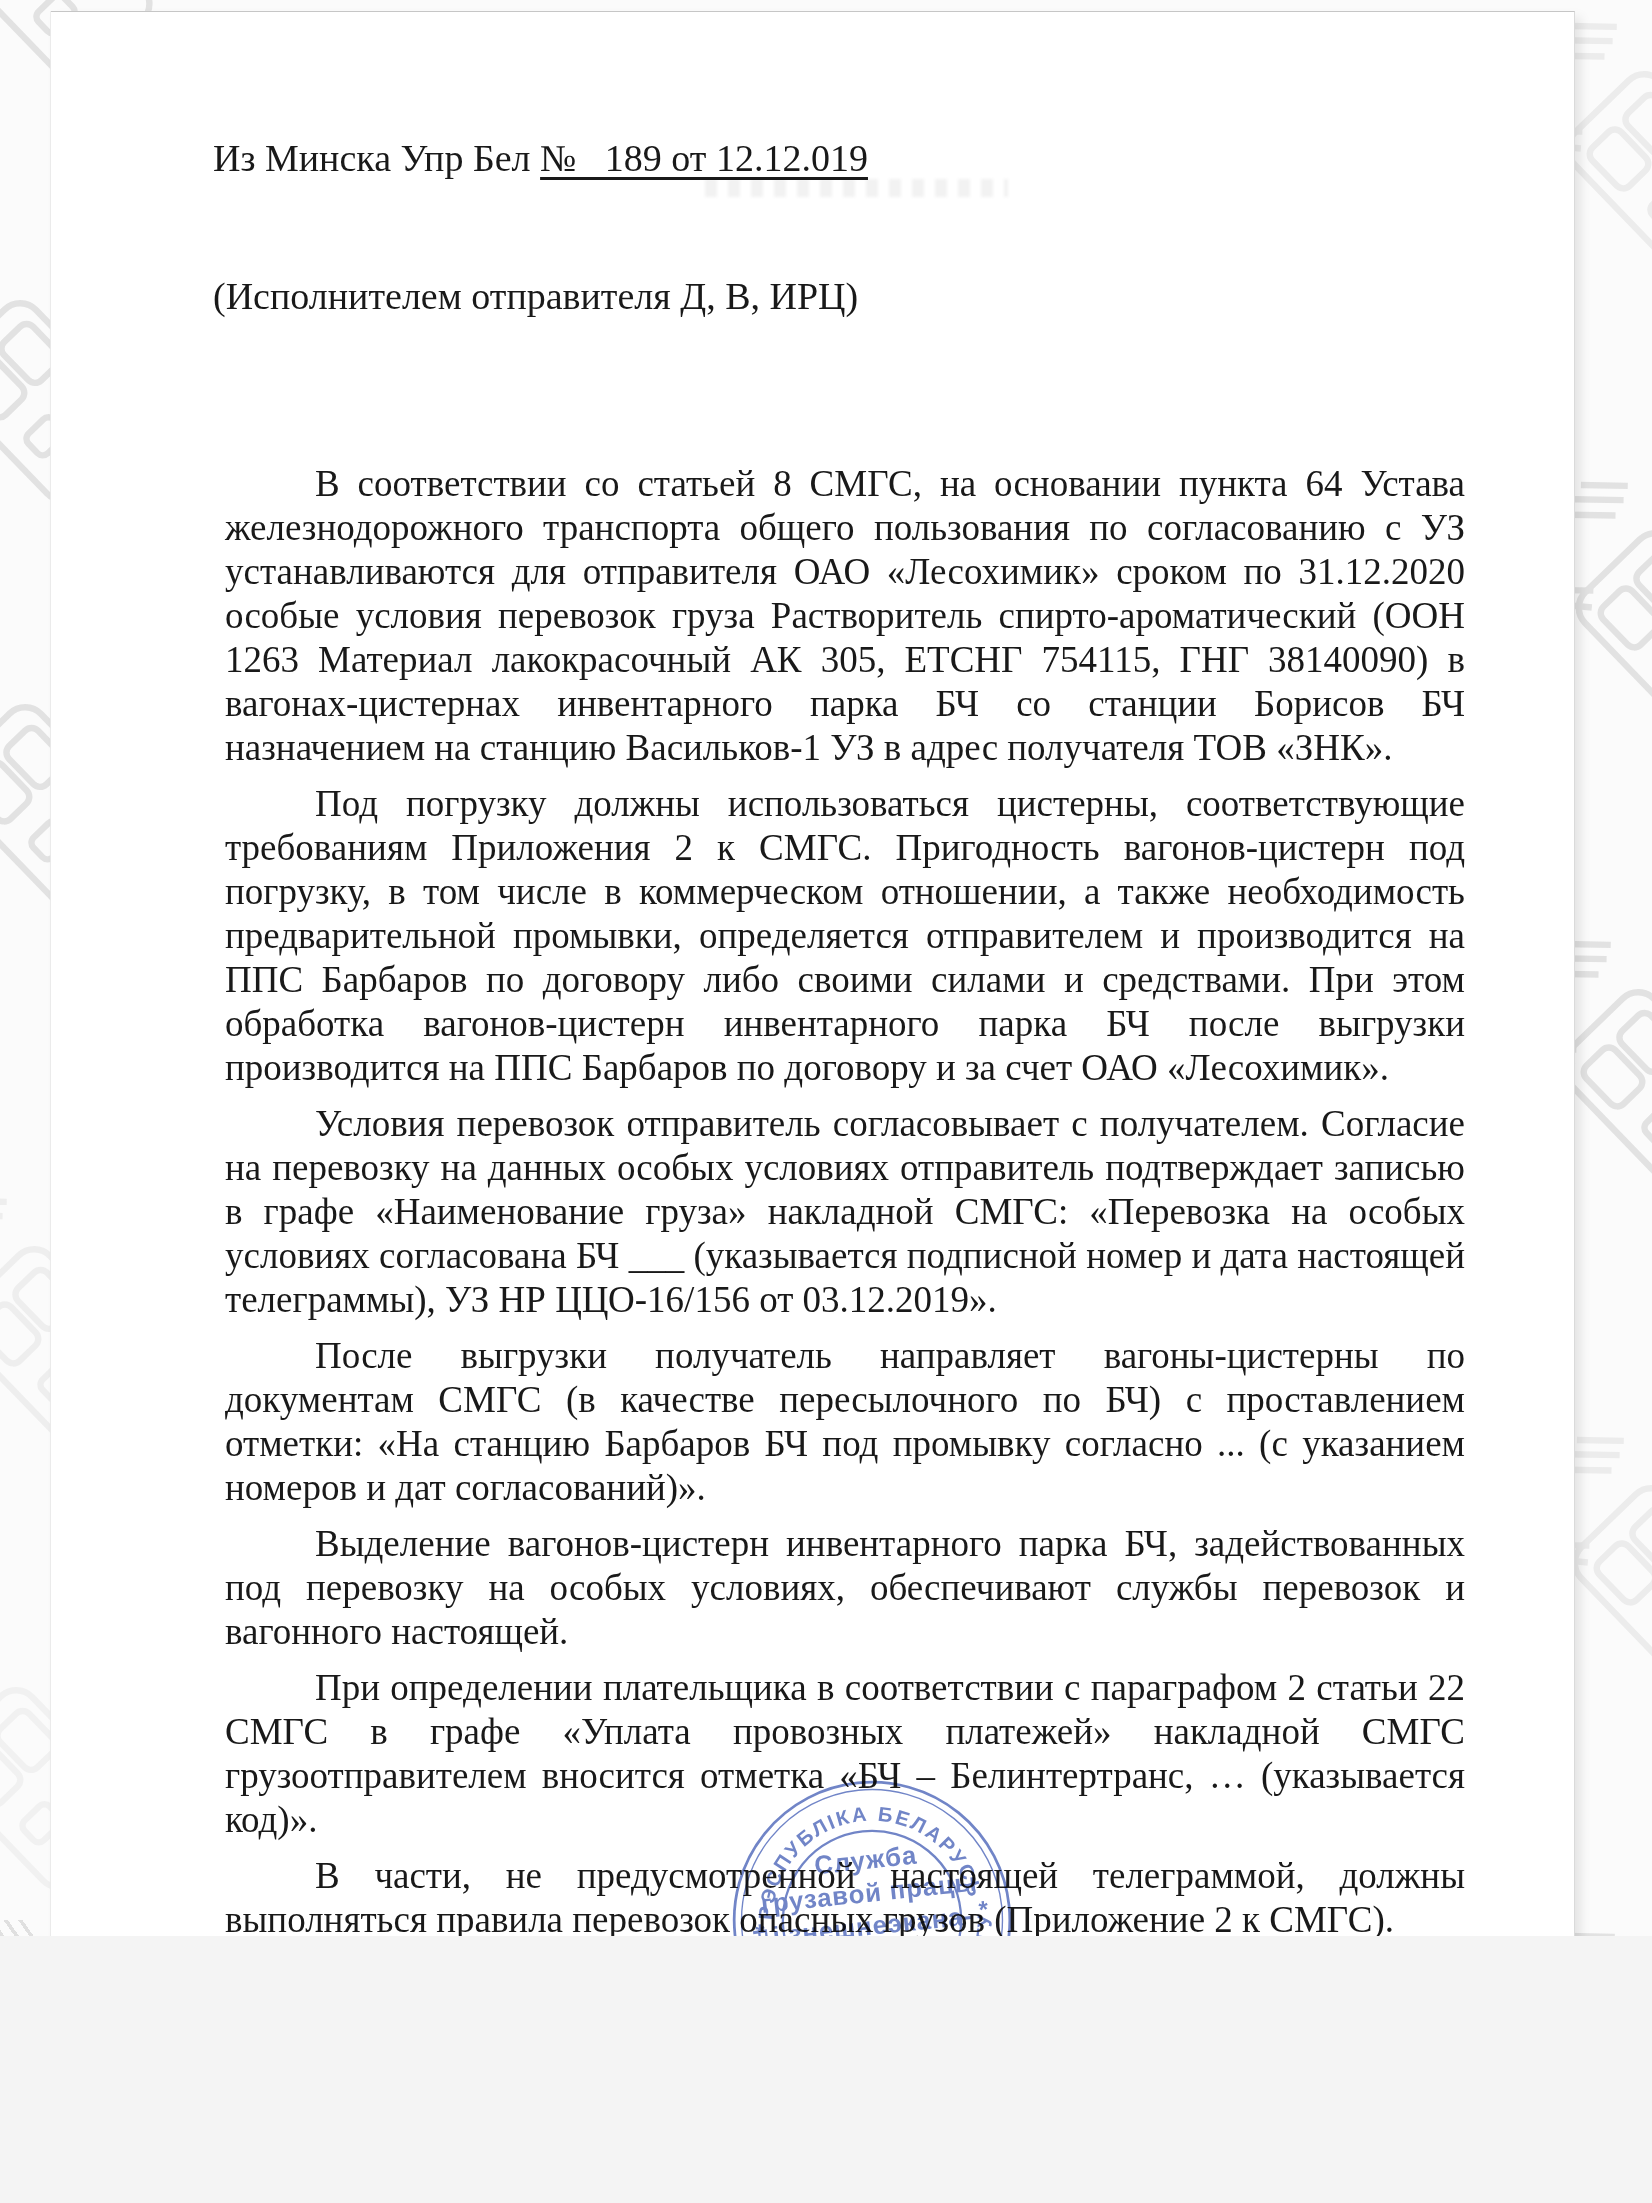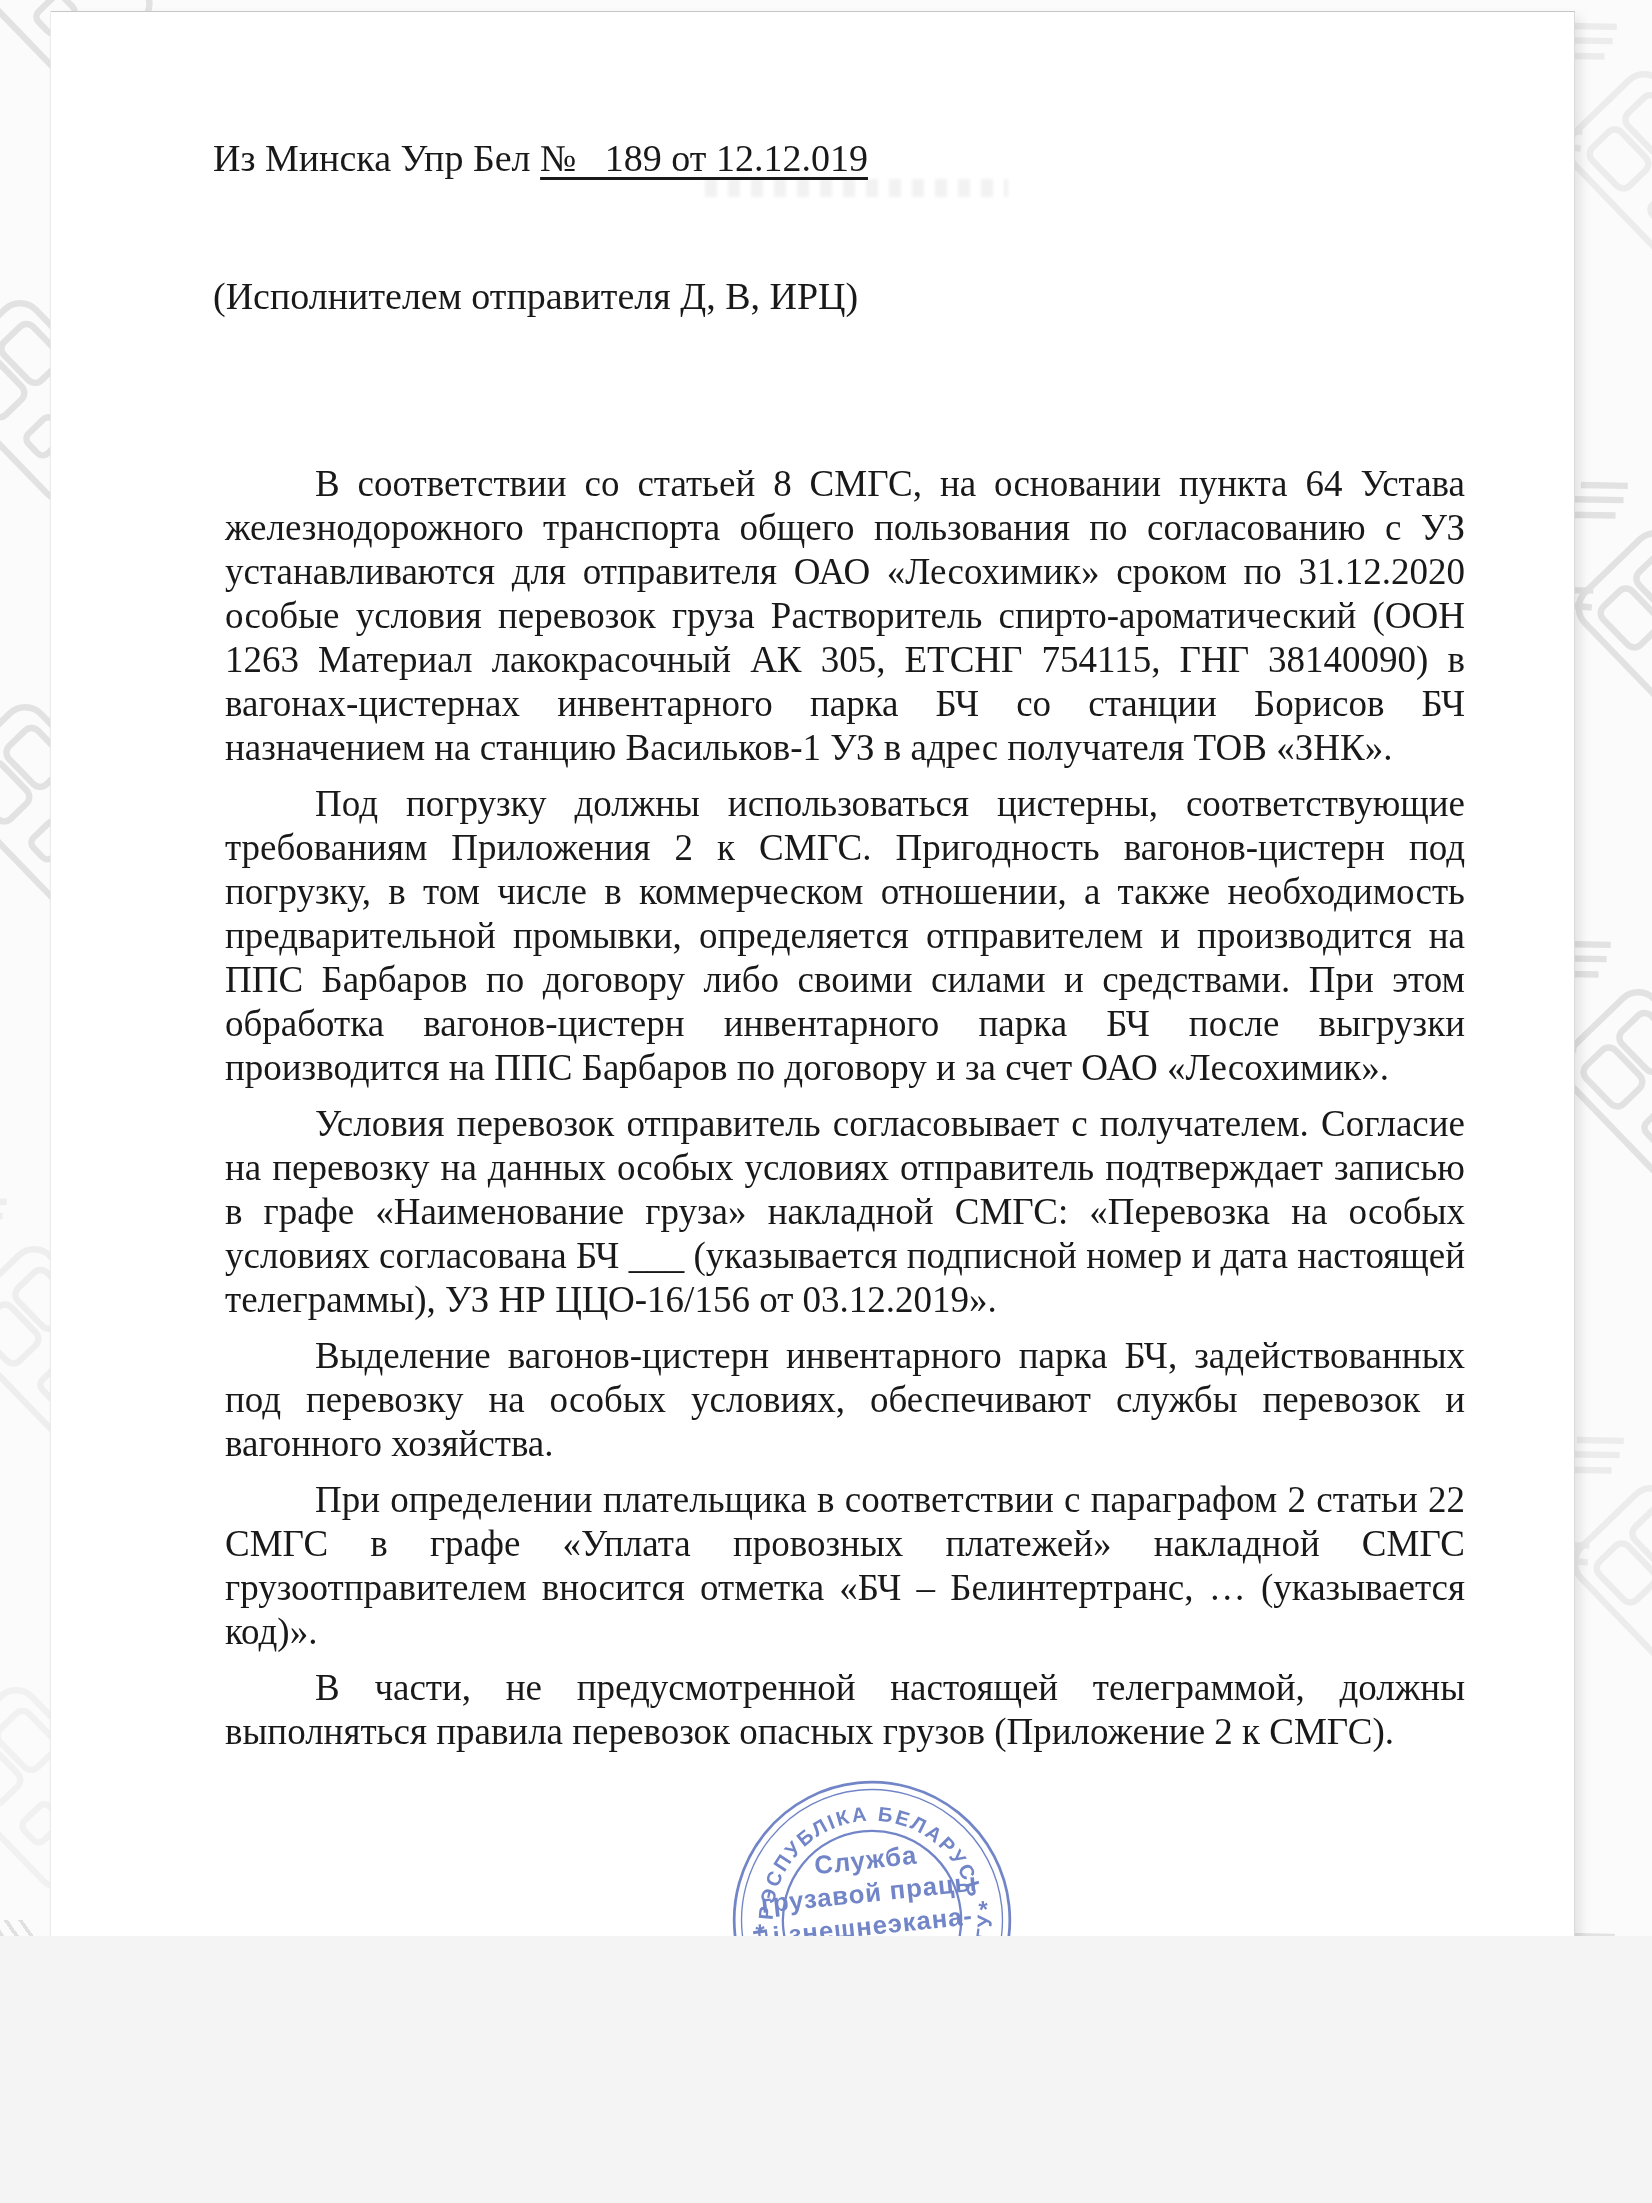--- a/index.html
+++ b/index.html
@@ -331,21 +331,22 @@
     <div class="content">
       <div class="hdr">
         <div><span>Из Минска Упр Бел </span><span class="underlined">№   189 от 12.12.019</span></div>
         <div>(Исполнителем отправителя Д, В, ИРЦ)</div>
       </div>
 
       <div class="bodytext">
         <p>В соответствии со статьей 8 СМГС, на основании пункта 64 Устава железнодорожного транспорта общего пользования по согласованию с УЗ устанавливаются для отправителя ОАО «Лесохимик» сроком по 31.12.2020 особые условия перевозок груза Растворитель спирто-ароматический (ООН 1263 Материал лакокрасочный АК 305, ЕТСНГ 754115, ГНГ 38140090) в вагонах-цистернах инвентарного парка БЧ со станции Борисов БЧ назначением на станцию Васильков-1 УЗ в адрес получателя ТОВ «ЗНК».</p>
         <p>Под погрузку должны использоваться цистерны, соответствующие требованиям Приложения 2 к СМГС. Пригодность вагонов-цистерн под погрузку, в том числе в коммерческом отношении, а также необходимость предварительной промывки, определяется отправителем и производится на ППС Барбаров по договору либо своими силами и средствами. При этом обработка вагонов-цистерн инвентарного парка БЧ после выгрузки производится на ППС Барбаров по договору и за счет ОАО «Лесохимик».</p>
         <p>Условия перевозок отправитель согласовывает с получателем. Согласие на перевозку на данных особых условиях отправитель подтверждает записью в графе «Наименование груза» накладной СМГС: «Перевозка на особых условиях согласована БЧ ___ (указывается подписной номер и дата настоящей телеграммы), УЗ НР ЦЦО-16/156 от 03.12.2019».</p>
-        <p>Выделение вагонов-цистерн инвентарного парка БЧ, задействованных под перевозку на особых условиях, обеспечивают службы перевозок и вагонного хозяйства.</p>
+        <p>После выгрузки получатель направляет вагоны-цистерны по документам СМГС (в качестве пересылочного по БЧ) с проставлением отметки: «На станцию Барбаров БЧ под промывку согласно ... (с указанием номеров и дат согласований)».</p>
+        <p>Выделение вагонов-цистерн инвентарного парка БЧ, задействованных под перевозку на особых условиях, обеспечивают службы перевозок и вагонного настоящей.</p>
         <p>При определении плательщика в соответствии с параграфом 2 статьи 22 СМГС в графе «Уплата провозных платежей» накладной СМГС грузоотправителем вносится отметка «БЧ – Белинтертранс, … (указывается код)».</p>
         <p>В части, не предусмотренной настоящей телеграммой, должны выполняться правила перевозок опасных грузов (Приложение 2 к СМГС).</p>
 
       </div>
 
     </div>
 
     <div class="stamp">
       <svg viewBox="0 0 320 320">
         <defs>

